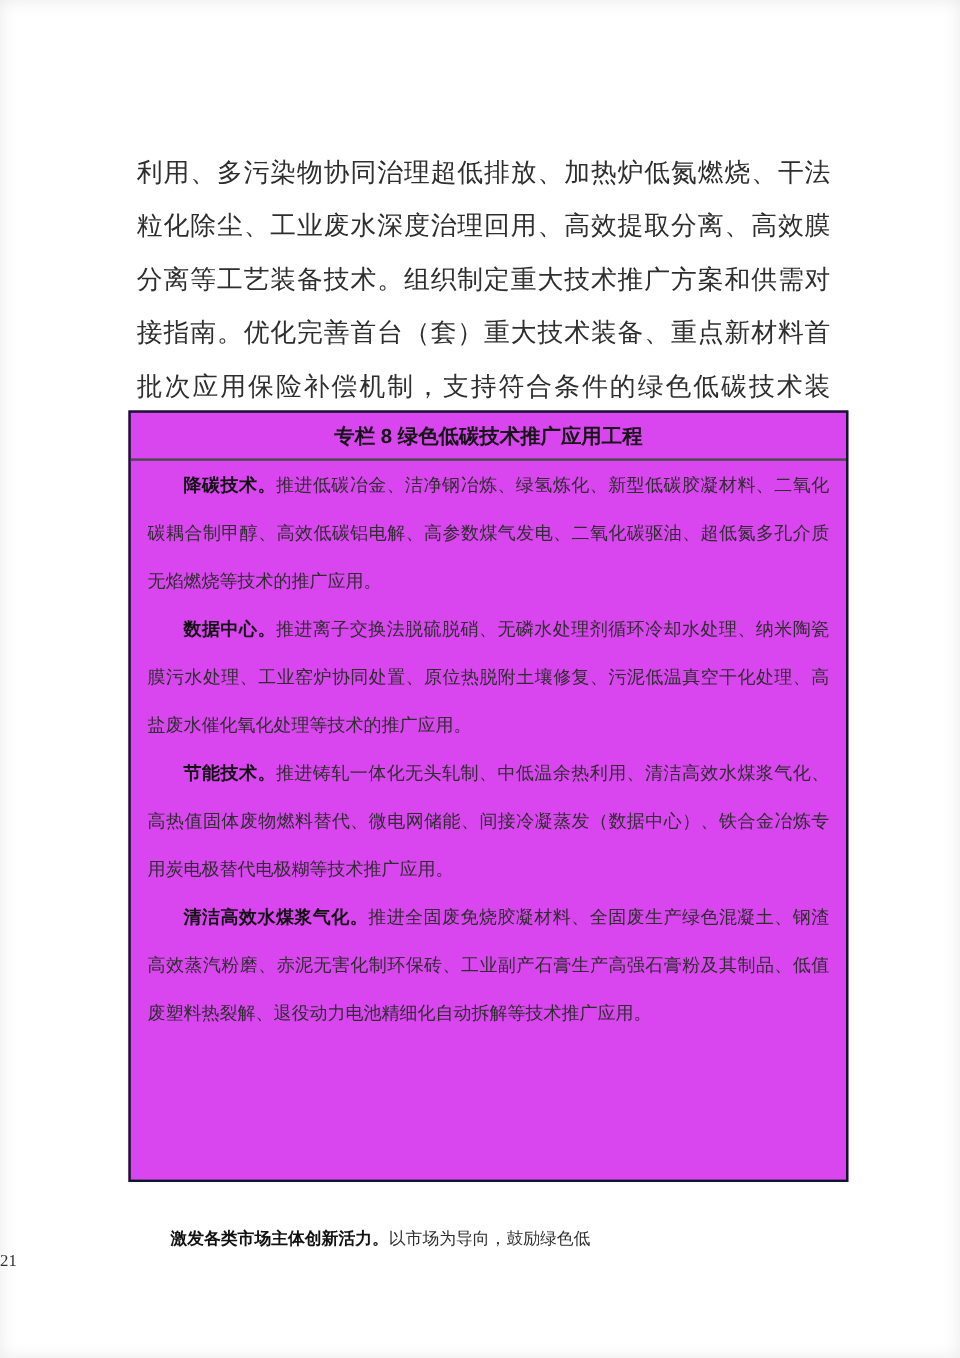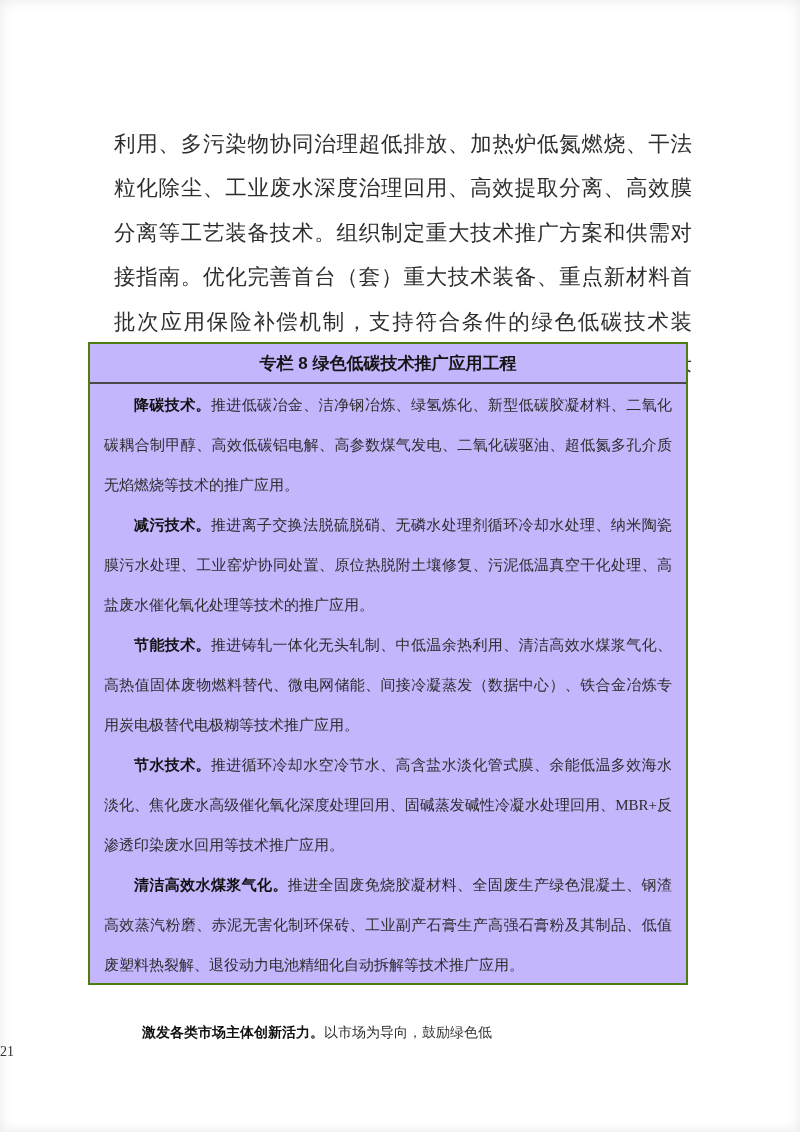--- a/index.html
+++ b/index.html
@@ -25,27 +25,27 @@
     width: 578px;
     top: 100px;
     font-size: 21.5px;
     line-height: 44.5px;
     text-align: justify;
     text-justify: inter-ideograph;
     color: #2e2e2e;
   }
   .tech-box {
     position: absolute;
-    left: 88px;
+    left: 107px;
     top: 342px;
     width: 600px;
     height: 643px;
-    border: 2px solid #4d7c0f;
+    border: 2px solid #0f172a;
     box-sizing: border-box;
-    background: #c4b5fd;
+    background: #d946ef;
   }
   .box-title {
     height: 40px;
     line-height: 40px;
     text-align: center;
     font-family: "Liberation Sans", "DejaVu Sans", sans-serif;
     font-weight: bold;
     font-size: 17px;
     color: #151515;
     border-bottom: 2px solid #4a4a4a;
@@ -101,23 +101,22 @@
 <div class="scan-frame"></div>
 
 <div>
 
   <p class="body-para">利用、多污染物协同治理超低排放、加热炉低氮燃烧、干法粒化除尘、工业废水深度治理回用、高效提取分离、高效膜分离等工艺装备技术。组织制定重大技术推广方案和供需对接指南。优化完善首台（套）重大技术装备、重点新材料首批次应用保险补偿机制，支持符合条件的绿色低碳技术装备、绿色材料应用。鼓励各地方、各行业探索绿色低碳技术推广新机制。</p>
 
   <div class="tech-box">
     <div class="box-title">专栏 8 绿色低碳技术推广应用工程</div>
     <div class="box-body">
       <p class="box-para"><span class="box-lead">降碳技术。</span><span>推进低碳冶金、洁净钢冶炼、绿氢炼化、新型低碳胶凝材料、二氧化碳耦合制甲醇、高效低碳铝电解、高参数煤气发电、二氧化碳驱油、超低氮多孔介质无焰燃烧等技术的推广应用。</span></p>
-      <p class="box-para"><span class="box-lead">减污技术。</span><span>推进离子交换法脱硫脱硝、无磷水处理剂循环冷却水处理、纳米陶瓷膜污水处理、工业窑炉协同处置、原位热脱附土壤修复、污泥低温真空干化处理、高盐废水催化氧化处理等技术的推广应用。</span></p>
+      <p class="box-para"><span class="box-lead">数据中心。</span><span>推进离子交换法脱硫脱硝、无磷水处理剂循环冷却水处理、纳米陶瓷膜污水处理、工业窑炉协同处置、原位热脱附土壤修复、污泥低温真空干化处理、高盐废水催化氧化处理等技术的推广应用。</span></p>
       <p class="box-para"><span class="box-lead">节能技术。</span><span>推进铸轧一体化无头轧制、中低温余热利用、清洁高效水煤浆气化、高热值固体废物燃料替代、微电网储能、间接冷凝蒸发（数据中心）、铁合金冶炼专用炭电极替代电极糊等技术推广应用。</span></p>
-      <p class="box-para"><span class="box-lead">节水技术。</span><span>推进循环冷却水空冷节水、高含盐水淡化管式膜、余能低温多效海水淡化、焦化废水高级催化氧化深度处理回用、固碱蒸发碱性冷凝水处理回用、MBR+反渗透印染废水回用等技术推广应用。</span></p>
       <p class="box-para"><span class="box-lead">清洁高效水煤浆气化。</span><span>推进全固废免烧胶凝材料、全固废生产绿色混凝土、钢渣高效蒸汽粉磨、赤泥无害化制环保砖、工业副产石膏生产高强石膏粉及其制品、低值废塑料热裂解、退役动力电池精细化自动拆解等技术推广应用。</span></p>
     </div>
   </div>
 
   <p class="closing-para"><span class="closing-lead">激发各类市场主体创新活力。</span><span>以市场为导向，鼓励绿色低</span></p>
 
   <div class="page-number">21</div>
 
 </div>
 

